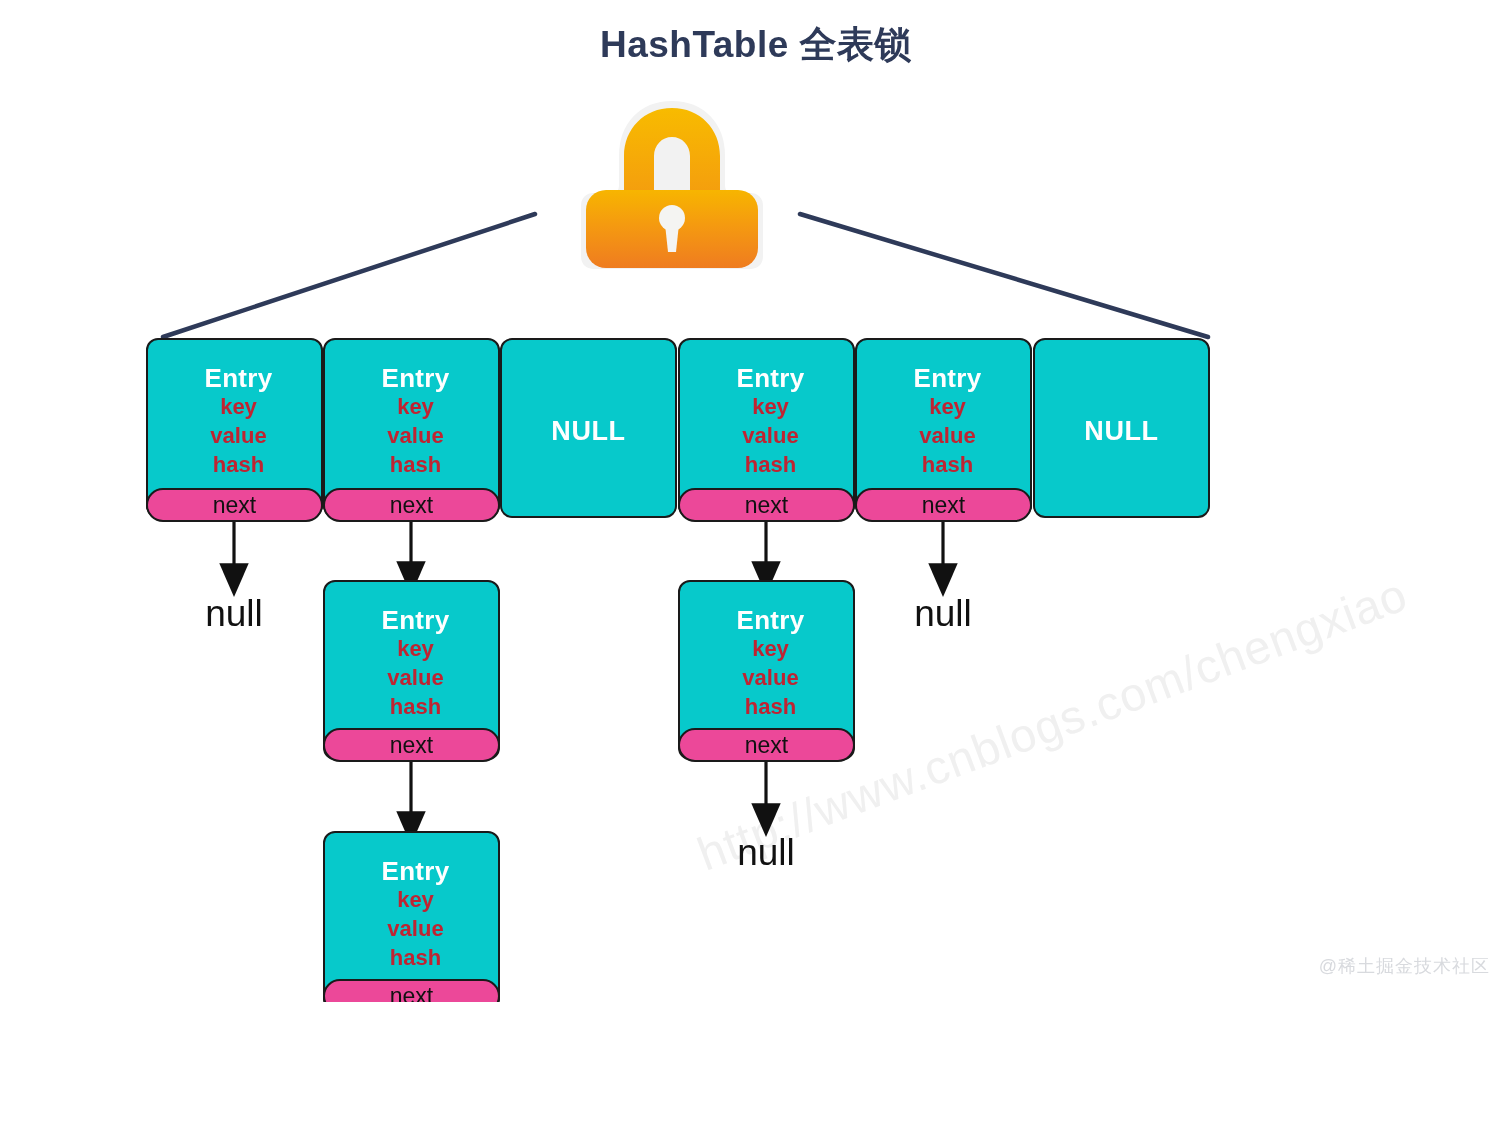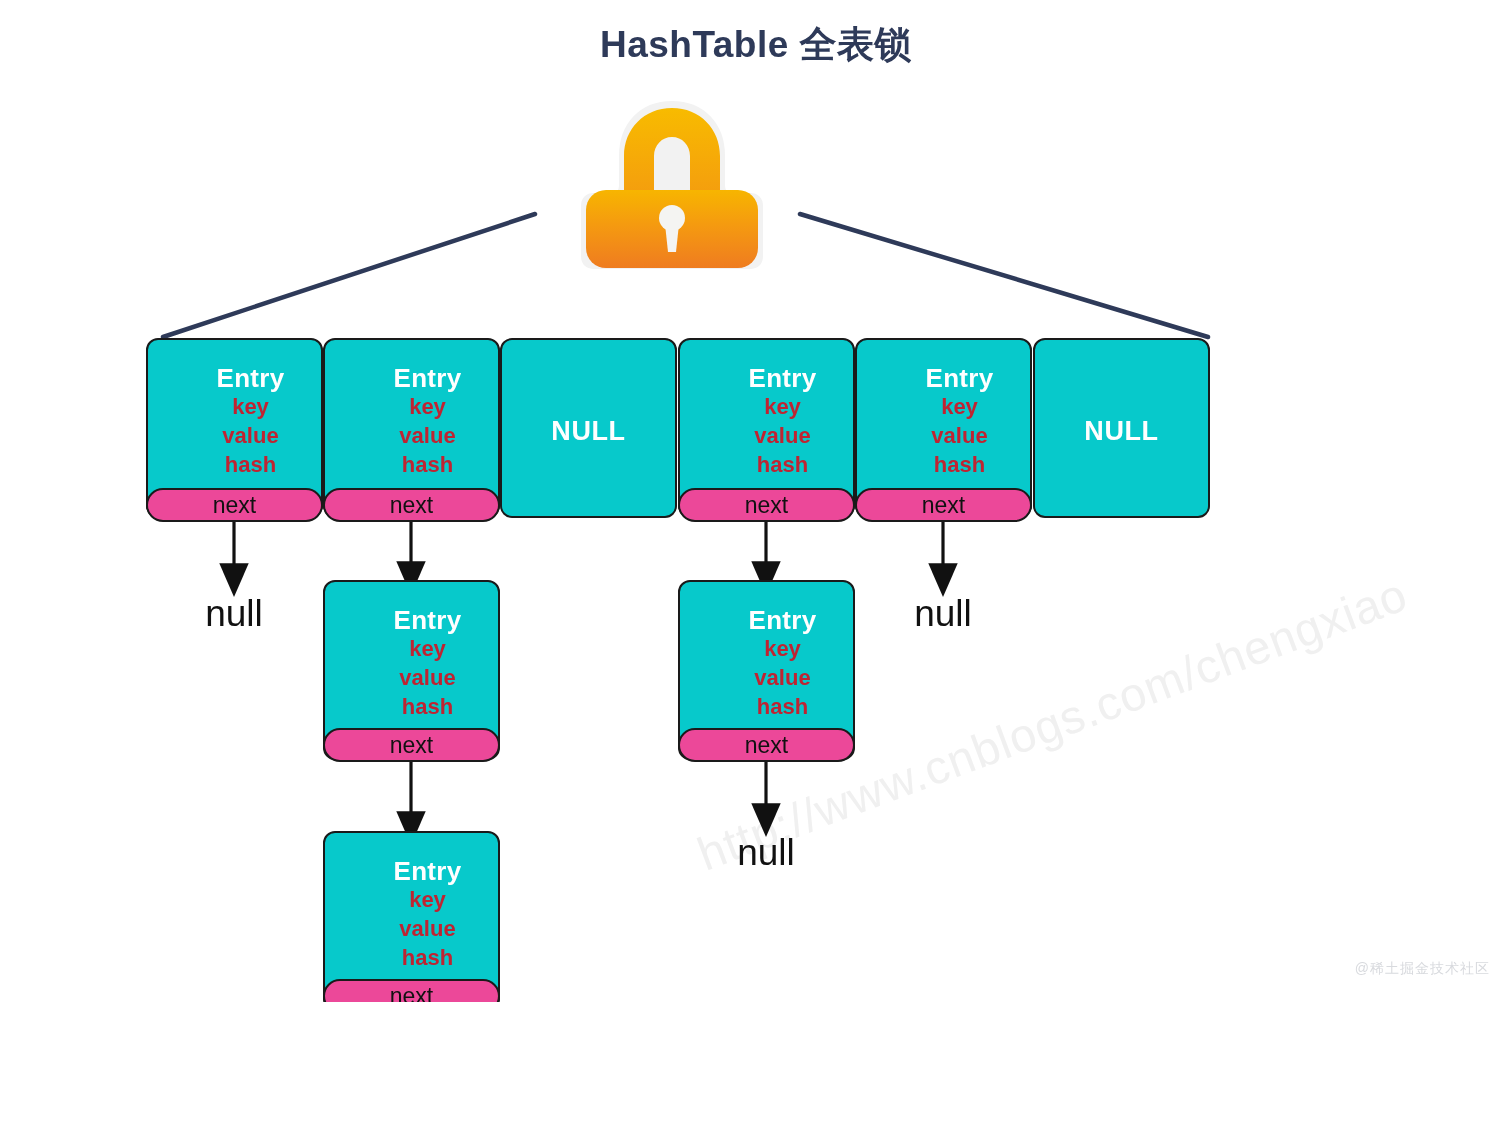--- a/index.html
+++ b/index.html
@@ -44,21 +44,21 @@
     color: #f0f0f0;
     letter-spacing: 1px;
     white-space: nowrap;
     pointer-events: none;
     user-select: none;
   }
   #wm-corner {
     position: absolute;
     right: 22px;
     bottom: 24px;
-    font-size: 14px;
+    font-size: 18px;
     color: #d8dade;
     letter-spacing: 1px;
     white-space: nowrap;
     user-select: none;
   }
 
   
   #lock {
     position: absolute;
     left: 560px;
@@ -83,21 +83,21 @@
     box-sizing: border-box;
     background: #07c9cb;
     border: 2.5px solid #1a1a1a;
     border-radius: 12px;
   }
   .entry-box.bucket {
     border-radius: 12px;
   }
   .entry-text {
     position: absolute;
-    left: 16px;
+    left: 4px;
     top: 0;
     width: 100%;
     text-align: center;
     box-sizing: border-box;
   }
   .entry-title {
     font-size: 26px;
     font-weight: 700;
     color: #ffffff;
     line-height: 1.08;

